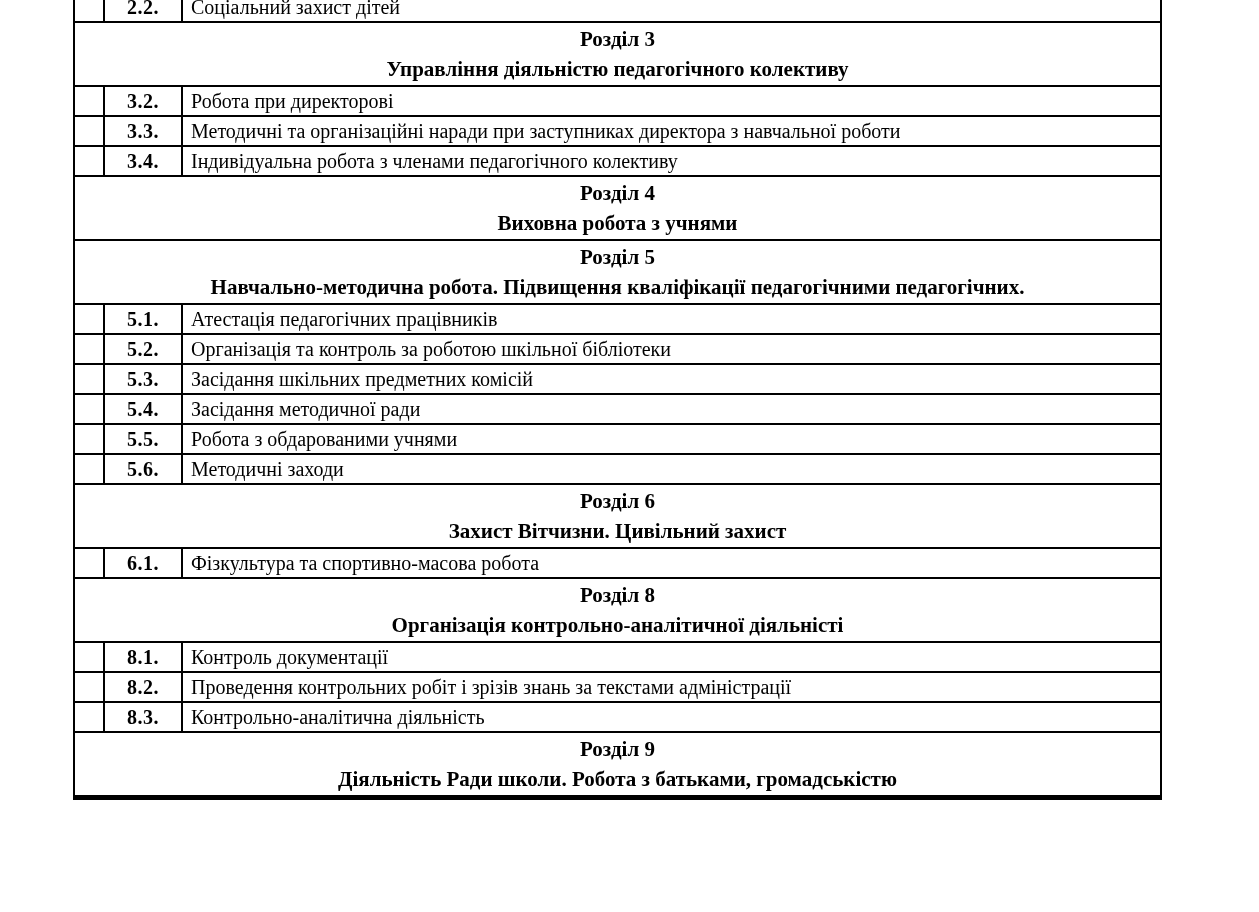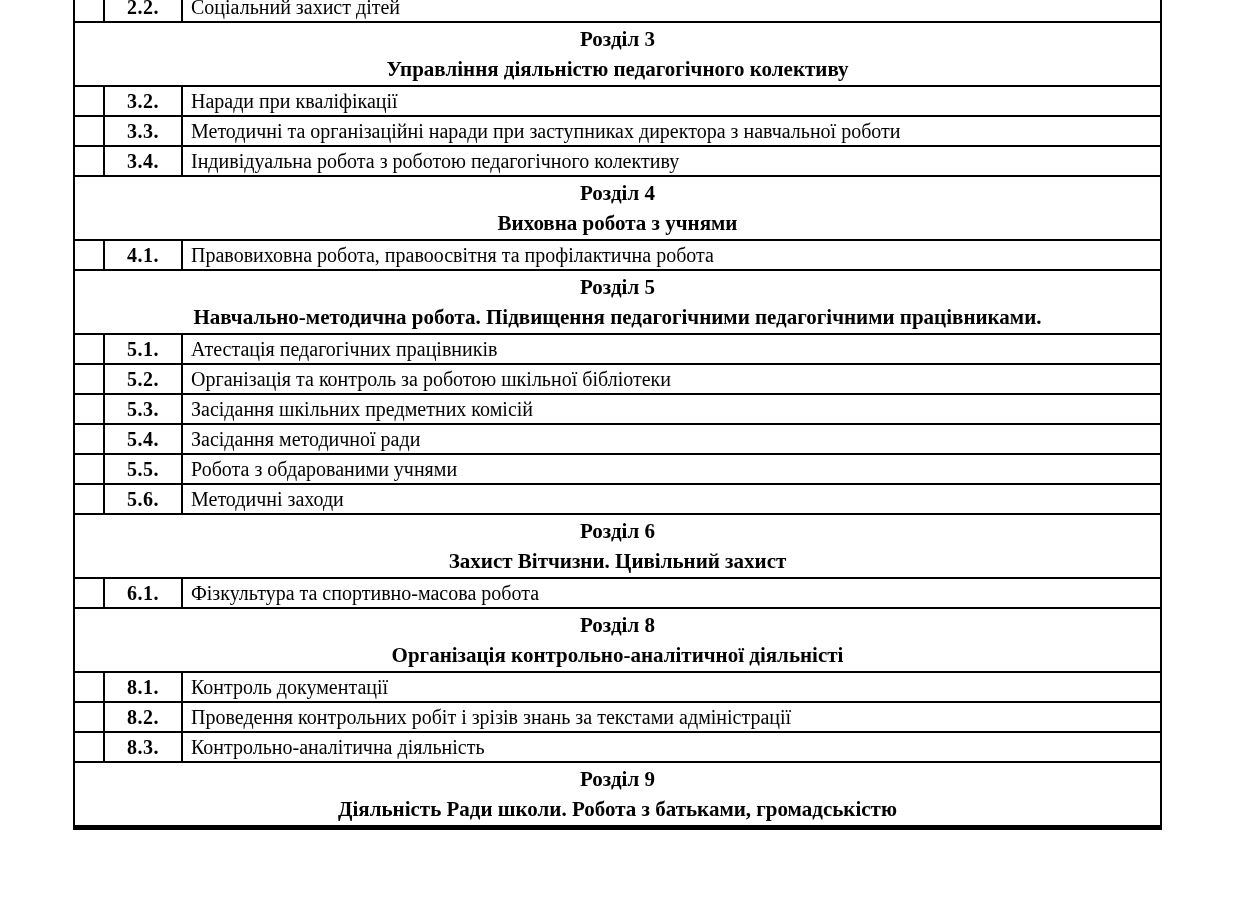--- a/index.html
+++ b/index.html
@@ -65,47 +65,42 @@
         </tr>
         <tr class="section-row">
           <td class="section-cell" colspan="3">
             <div class="hline">Розділ 3</div>
             <div class="hline">Управління діяльністю педагогічного колективу</div>
           </td>
         </tr>
         <tr class="data-row">
           <td class="c-empty"></td>
           <td class="c-num">3.2.</td>
-          <td class="c-text">Наради при кваліфікації</td>
+          <td class="c-text">Робота при директорові</td>
         </tr>
         <tr class="data-row">
           <td class="c-empty"></td>
           <td class="c-num">3.3.</td>
           <td class="c-text">Методичні та організаційні наради при заступниках директора з навчальної роботи</td>
         </tr>
         <tr class="data-row">
           <td class="c-empty"></td>
           <td class="c-num">3.4.</td>
-          <td class="c-text">Індивідуальна робота з роботою педагогічного колективу</td>
+          <td class="c-text">Індивідуальна робота з членами педагогічного колективу</td>
         </tr>
         <tr class="section-row">
           <td class="section-cell" colspan="3">
             <div class="hline">Розділ 4</div>
             <div class="hline">Виховна робота з учнями</div>
           </td>
         </tr>
-        <tr class="data-row">
-          <td class="c-empty"></td>
-          <td class="c-num">4.1.</td>
-          <td class="c-text">Правовиховна робота, правоосвітня та профілактична робота</td>
-        </tr>
         <tr class="section-row">
           <td class="section-cell" colspan="3">
             <div class="hline">Розділ 5</div>
-            <div class="hline">Навчально-методична робота. Підвищення педагогічними педагогічними працівниками.</div>
+            <div class="hline">Навчально-методична робота. Підвищення кваліфікації педагогічними педагогічних.</div>
           </td>
         </tr>
         <tr class="data-row">
           <td class="c-empty"></td>
           <td class="c-num">5.1.</td>
           <td class="c-text">Атестація педагогічних працівників</td>
         </tr>
         <tr class="data-row">
           <td class="c-empty"></td>
           <td class="c-num">5.2.</td>

